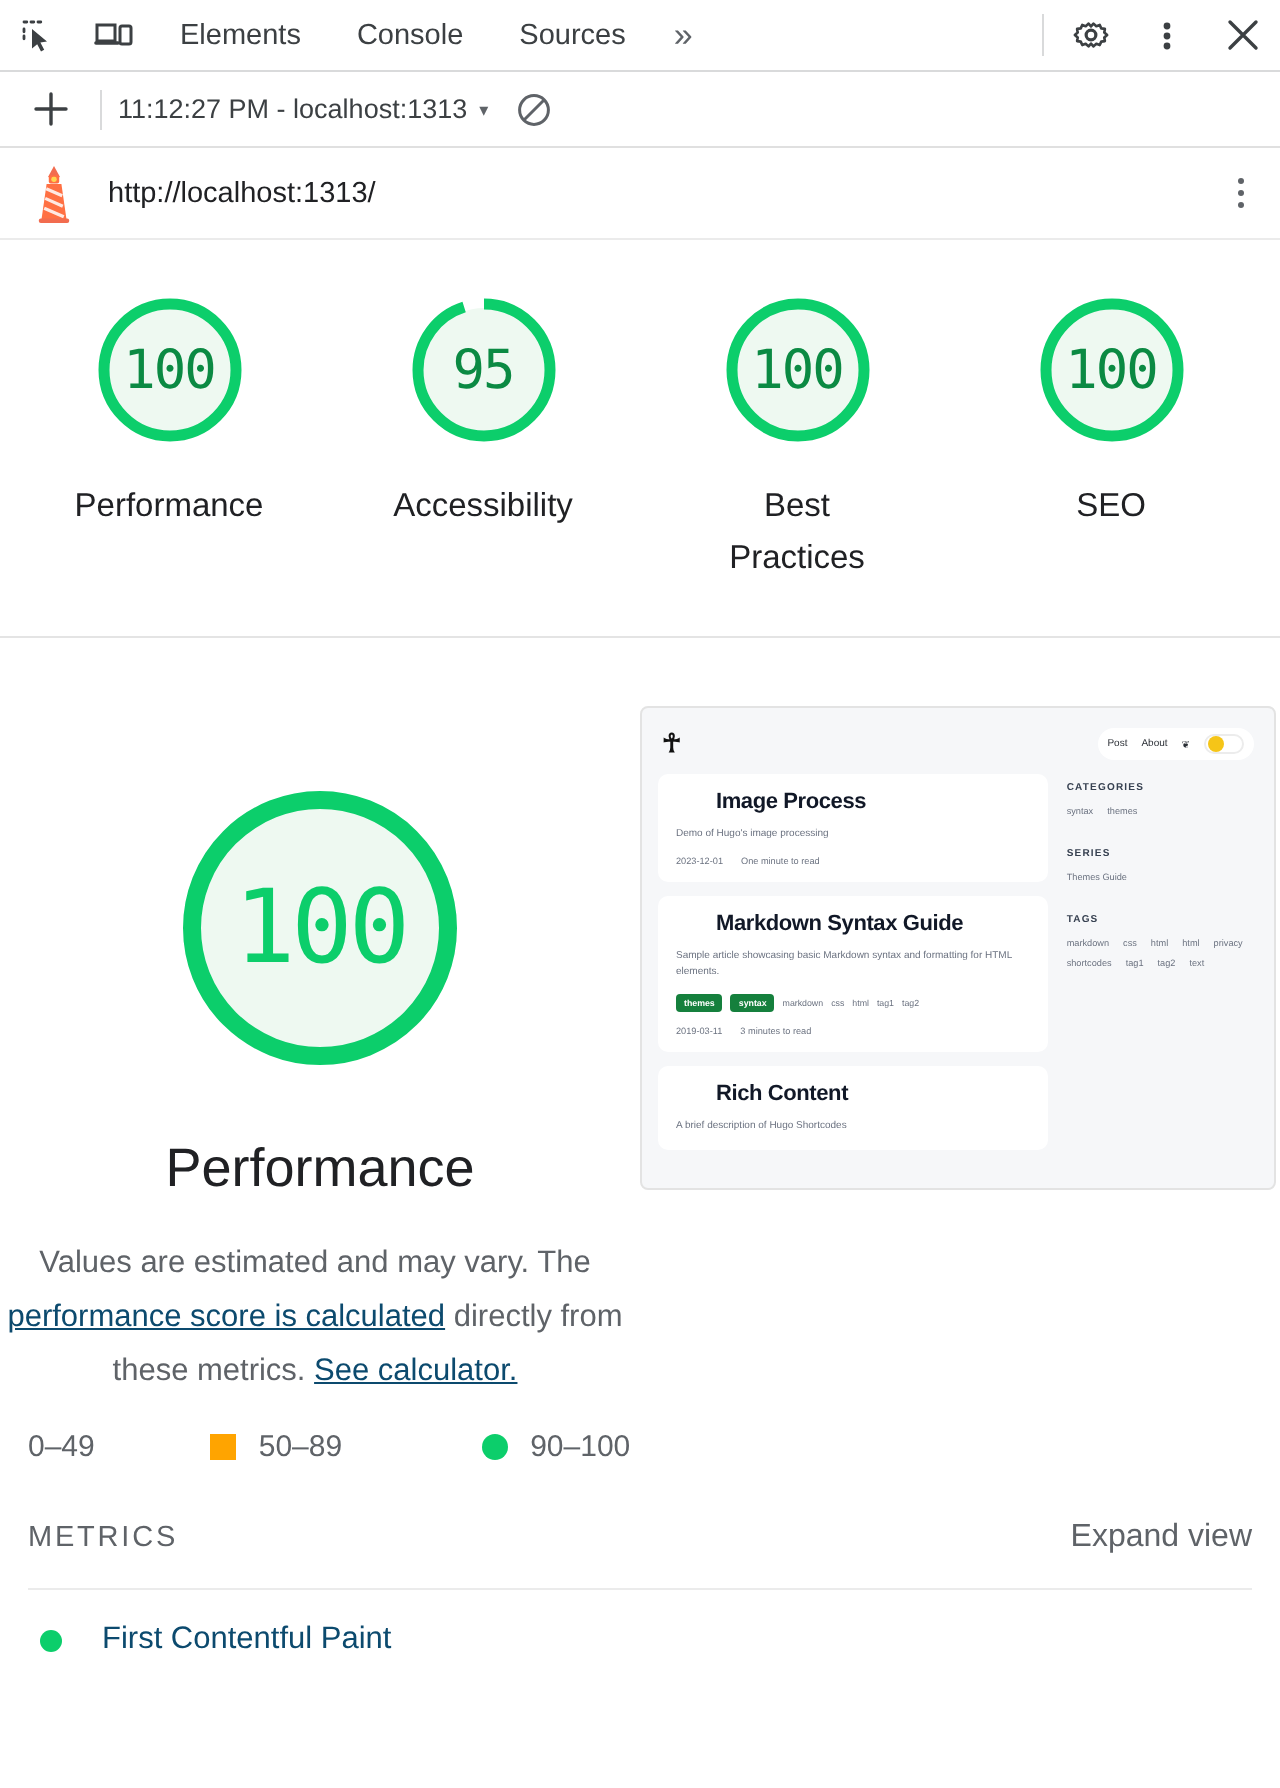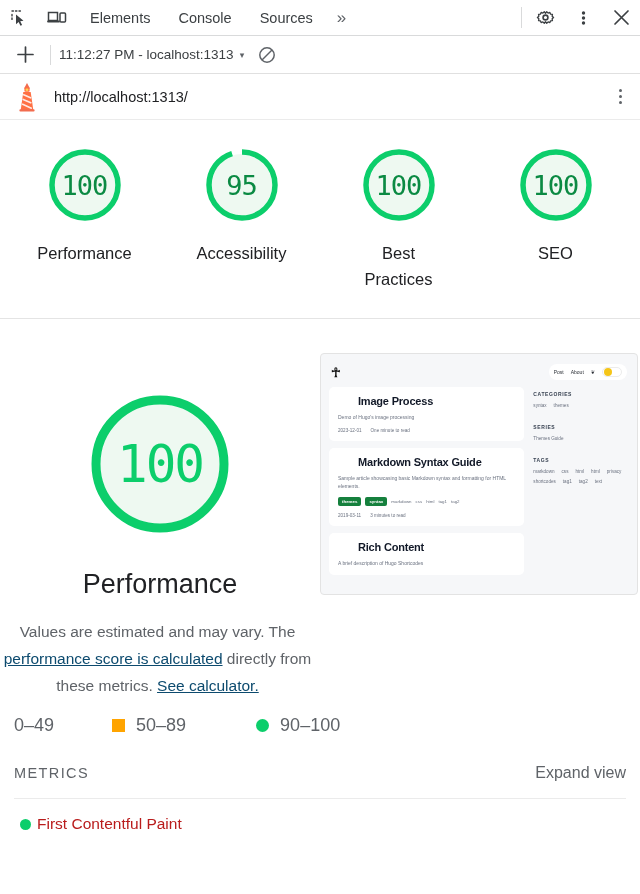--- a/index.html
+++ b/index.html
@@ -206,21 +206,21 @@
     margin-bottom: 6px; display: flex; align-items: center; gap: 3px;
   }
   .mini-side .grp { margin-bottom: 16px; }
   .mini-side .vals { display: flex; flex-wrap: wrap; gap: 5px 7px; }
   .mini-side .vals span { font-size: 4.6px; color: #6b7280; }
 
   
   .scale-row {
     display: flex; align-items: flex-start;
     padding: 16px 0 14px;
-    font-size: 18px; color: #5f6368;
+    font-size: 15px; color: #5f6368;
     background: #fff;
   }
   .scale-item { display: flex; align-items: center; gap: 11px; }
   .sq { width: 13px; height: 13px; background: #ffa400; display: block; }
   .dot-g { width: 13px; height: 13px; border-radius: 50%; background: #0cce6b; display: block; }
 
   
   .metrics-head {
     display: flex; align-items: baseline;
     padding: 14px 14px 0 14px;
@@ -232,23 +232,23 @@
     margin-left: auto; font-size: 16px; color: #5f6368; cursor: pointer;
   }
   .metrics-grid {
     display: flex; gap: 20px;
     padding: 0 14px;
     margin-top: 16px;
   }
   .metrics-col { flex: 1; }
   .metrics-col .divider { height: 1px; background: #ebebeb; }
   .metric-row {
-    display: flex; align-items: center; gap: 6px;
+    display: flex; align-items: center; gap: 20px;
     padding: 16px 0 10px 6px;
-    font-size: 15.5px; color: #b91c1c;
+    font-size: 15.5px; color: #0c4a6e;
   }
   .metric-dot { width: 11px; height: 11px; border-radius: 50%; background: #0cce6b; flex: none; }
 </style>
 </head>
 <body>
 
 <div class="devtools-tabbar">
   <div class="tb-icon-btn">
     <svg width="18" height="18" viewBox="0 0 18 18">
       <path d="M2 2h2M5.5 2h2M9 2h1.5M2 5.5v2M2 9v1.5" stroke="#3c4043" stroke-width="1.4" stroke-linecap="round" stroke-dasharray="1.4 1.4"></path>

